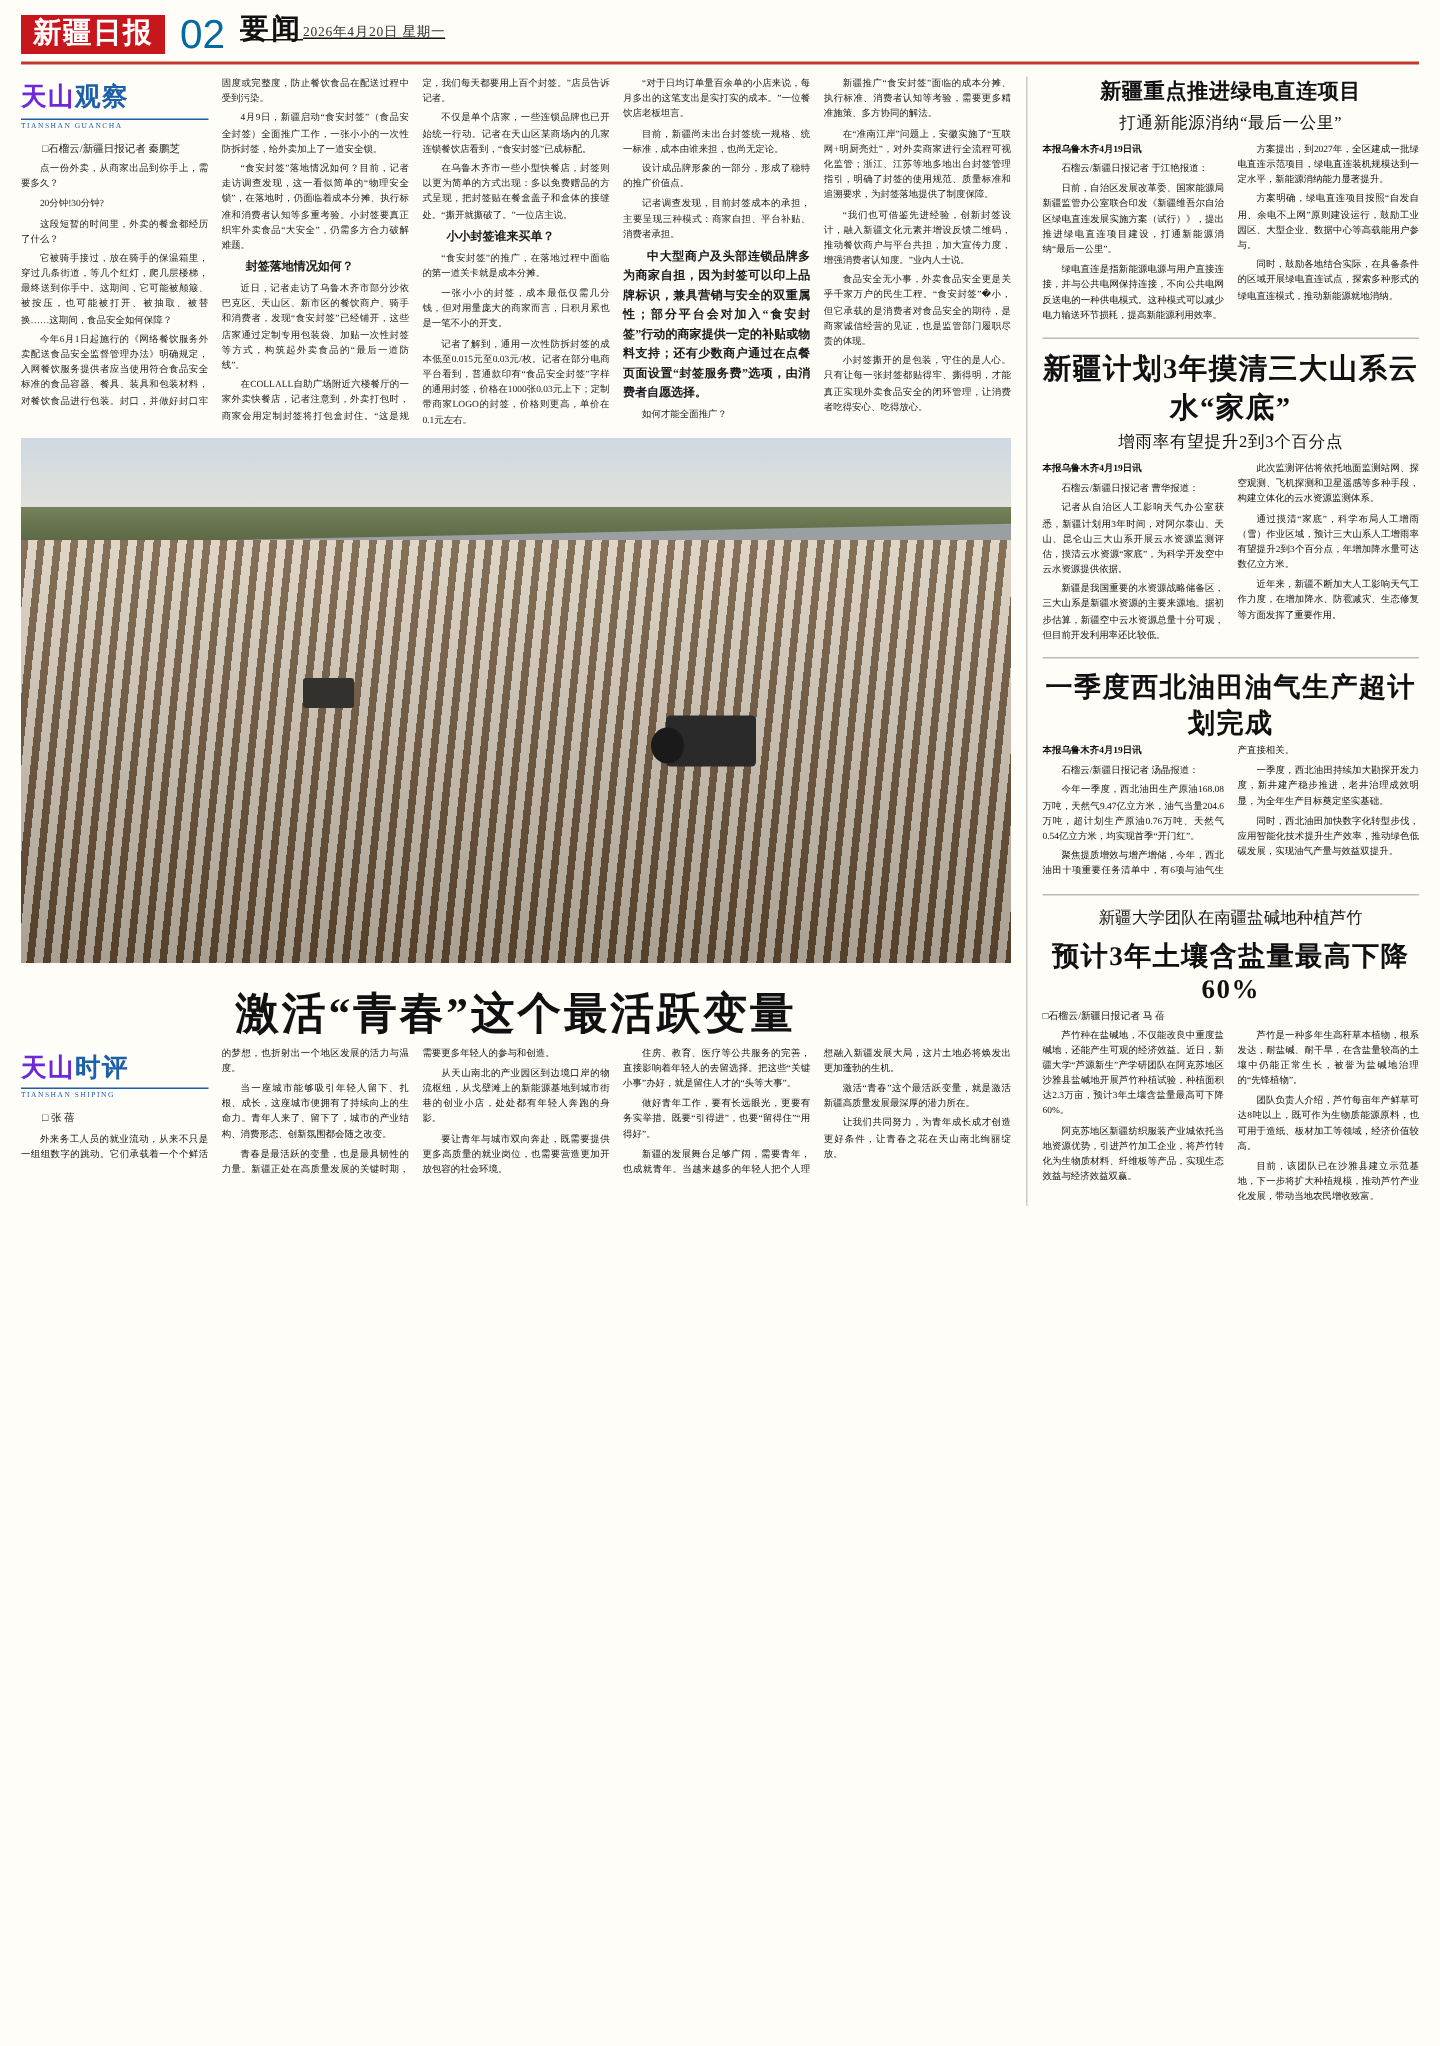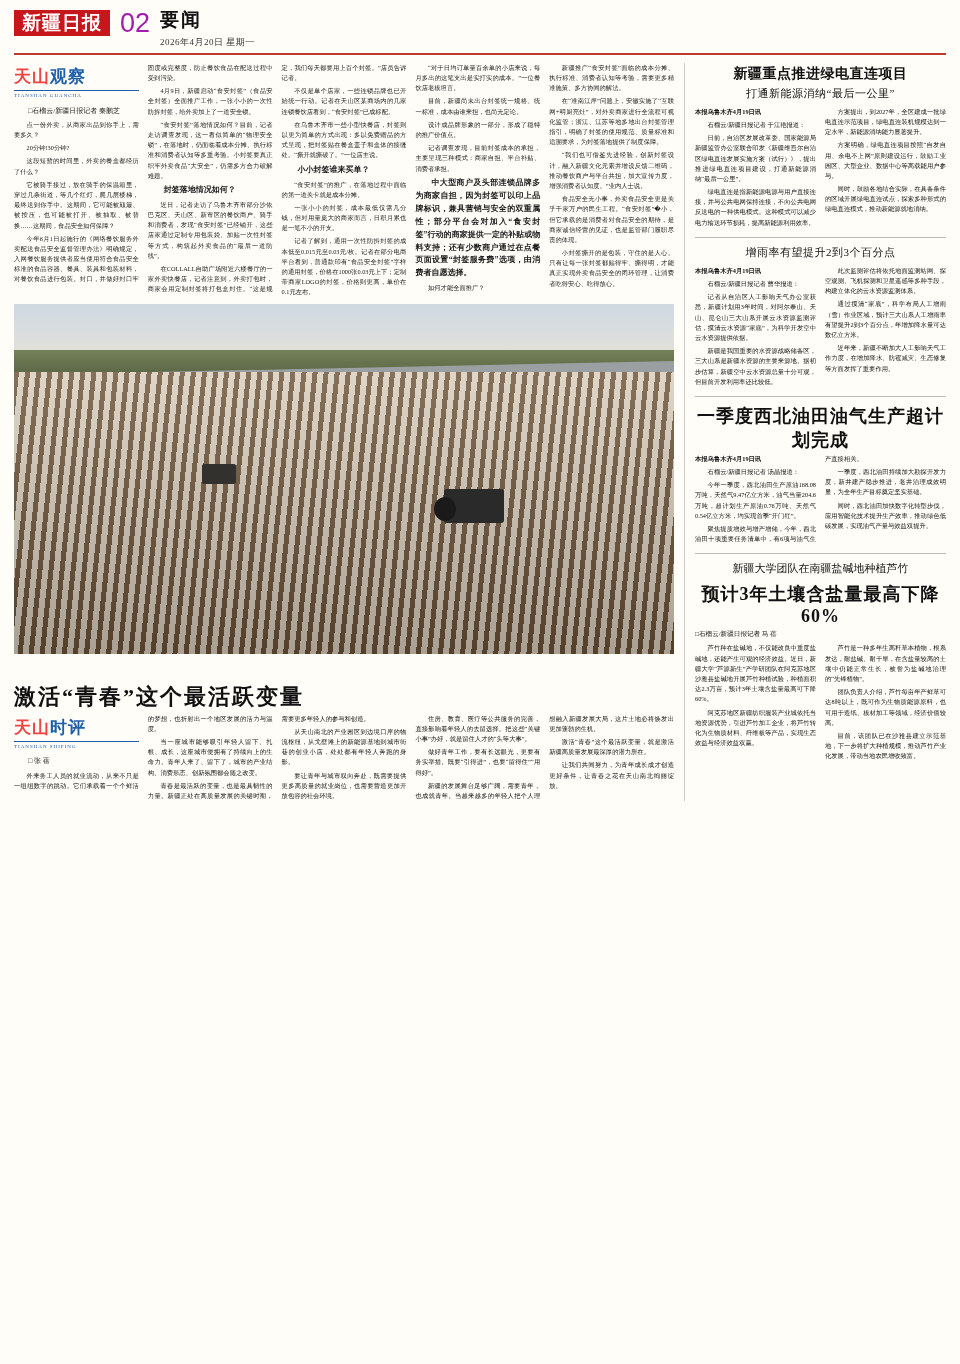--- a/index.html
+++ b/index.html
@@ -10,25 +10,25 @@
   }
   .page{position:relative;width:960px;height:1200px;box-sizing:border-box;padding:10px 14px;}
   
   .masthead{display:flex;align-items:flex-start;gap:6px;border-bottom:2px solid #c0392b;padding-bottom:4px;}
   .logo{
     background:#c8161d;color:#fff;font-weight:bold;font-size:19px;
     padding:3px 8px 4px 8px;letter-spacing:1px;line-height:1;
     font-family:"Liberation Sans",sans-serif;
   }
   .pagenum{
-    font-size:27px;color:#a21caf;font-family:"Liberation Sans",sans-serif;
+    font-size:27px;color:#0369a1;font-family:"Liberation Sans",sans-serif;
     line-height:1;padding:0 4px;font-weight:300;
   }
   .section-name{font-size:19px;font-weight:bold;letter-spacing:2px;line-height:1.1;}
-  .mh-right{display:flex;flex-direction:column;justify-content:center;}
+  .mh-right{display:flex;flex-direction:row;justify-content:center;text-decoration:underline;}
   .mh-date{font-size:9px;color:#333;margin-top:5px;letter-spacing:.5px;}
   
   .cols{display:flex;gap:10px;margin-top:8px;}
   .left{width:660px;}
   .right{width:262px;border-left:1px solid #ccc;padding-left:10px;}
   .headline{
     text-align:center;font-size:40px;font-weight:bold;letter-spacing:2px;
     margin:10px 0 12px 0;line-height:1.15;
   }
   
@@ -37,21 +37,21 @@
     font-size:6.3px;line-height:1.62;text-align:justify;
     color:#1a1a1a;
   }
   .artbody p{margin:0 0 3px 0;text-indent:2em;}
   .sub{font-weight:bold;font-size:8px;text-indent:0;margin:5px 0 3px 0;}
   .byline{font-size:7px;margin:0 0 4px 0;text-indent:0;}
   .brandmark{
     break-inside:avoid;margin-bottom:5px;
   }
   .brandmark .cn{font-size:17px;font-weight:bold;color:#1d5fa8;letter-spacing:1px;}
-  .brandmark .cn .b{color:#ef4444;}
+  .brandmark .cn .b{color:#6d28d9;}
   .brandmark .en{font-size:5px;color:#1d5fa8;letter-spacing:1px;border-top:1px solid #1d5fa8;padding-top:1px;}
   
   .photo{position:relative;margin-top:6px;height:350px;width:660px;overflow:hidden;}
   .sky{position:absolute;left:0;top:0;width:100%;height:60px;
        background:linear-gradient(#cfd9e2,#e6e2d8);}
   .treeline{position:absolute;left:0;top:46px;width:100%;height:26px;
        background:linear-gradient(#6f7d52,#4f5c3a);opacity:.95;}
   .field{position:absolute;left:0;top:68px;width:100%;height:282px;
        background:
          repeating-linear-gradient(96deg, #6b5136 0px, #6b5136 5px, #d8cdbc 5px, #d8cdbc 11px),
@@ -60,21 +60,21 @@
        background:linear-gradient(180deg, rgba(255,255,255,.18), rgba(0,0,0,.22));}
   .road{position:absolute;left:0;top:64px;width:100%;height:16px;background:#9aa0a2;transform:skewY(-1.2deg);}
   .tractor{position:absolute;left:430px;top:185px;width:60px;height:34px;background:#2a2a2a;border-radius:3px;}
   .tractor:after{content:"";position:absolute;left:-10px;top:8px;width:22px;height:24px;background:#1a1a1a;border-radius:50%;}
   .tractor2{position:absolute;left:188px;top:160px;width:34px;height:20px;background:#33312e;border-radius:2px;}
   .caption-row{display:flex;gap:8px;margin-top:4px;align-items:flex-start;}
   .cap-title{font-size:12px;font-weight:bold;letter-spacing:1px;white-space:nowrap;}
   .cap-text{font-size:6.2px;line-height:1.6;text-align:justify;color:#222;}
   .cap-credit{font-size:6.2px;text-align:right;color:#222;margin-top:2px;}
   
-  .headline2{text-align:left;font-size:22px;font-weight:bold;letter-spacing:2px;margin:28px 0 2px;}
+  .headline2{text-align:center;font-size:29px;font-weight:bold;letter-spacing:2px;margin:14px 0 2px;}
   .subhead2{text-align:center;font-size:13px;margin-bottom:8px;letter-spacing:1px;}
   .artbody2{column-count:5;column-gap:9px;font-size:6.3px;line-height:1.62;text-align:justify;}
   .artbody2 p{margin:0 0 3px;text-indent:2em;}
   
   .r-title{text-align:center;font-size:14px;font-weight:bold;letter-spacing:.5px;line-height:1.35;margin:2px 0;}
   .r-sub{text-align:center;font-size:11px;letter-spacing:.5px;margin-bottom:6px;}
   .r-big{text-align:center;font-size:19px;font-weight:bold;letter-spacing:1px;margin:6px 0 2px;}
   .r-big2{text-align:center;font-size:18px;font-weight:bold;letter-spacing:1px;margin:6px 0 2px;}
   .r-body{column-count:2;column-gap:9px;font-size:6.3px;line-height:1.62;text-align:justify;}
   .r-body p{margin:0 0 3px;text-indent:2em;}
@@ -181,20 +181,21 @@
           <p>绿电直连是指新能源电源与用户直接连接，并与公共电网保持连接，不向公共电网反送电的一种供电模式。这种模式可以减少电力输送环节损耗，提高新能源利用效率。</p>
           <p>方案提出，到2027年，全区建成一批绿电直连示范项目，绿电直连装机规模达到一定水平，新能源消纳能力显著提升。</p>
           <p>方案明确，绿电直连项目按照“自发自用、余电不上网”原则建设运行，鼓励工业园区、大型企业、数据中心等高载能用户参与。</p>
           <p>同时，鼓励各地结合实际，在具备条件的区域开展绿电直连试点，探索多种形式的绿电直连模式，推动新能源就地消纳。</p>
         </div>
       </div>
 
       <div class="hr"></div>
 
       <div>
+        <div class="r-big">新疆计划3年摸清三大山系云水“家底”</div>
         <div class="r-sub">增雨率有望提升2到3个百分点</div>
         <div class="r-body">
           <p class="lead">本报乌鲁木齐4月19日讯</p>
           <p>石榴云/新疆日报记者 曹华报道：</p>
           <p>记者从自治区人工影响天气办公室获悉，新疆计划用3年时间，对阿尔泰山、天山、昆仑山三大山系开展云水资源监测评估，摸清云水资源“家底”，为科学开发空中云水资源提供依据。</p>
           <p>新疆是我国重要的水资源战略储备区，三大山系是新疆水资源的主要来源地。据初步估算，新疆空中云水资源总量十分可观，但目前开发利用率还比较低。</p>
           <p>此次监测评估将依托地面监测站网、探空观测、飞机探测和卫星遥感等多种手段，构建立体化的云水资源监测体系。</p>
           <p>通过摸清“家底”，科学布局人工增雨（雪）作业区域，预计三大山系人工增雨率有望提升2到3个百分点，年增加降水量可达数亿立方米。</p>
           <p>近年来，新疆不断加大人工影响天气工作力度，在增加降水、防雹减灾、生态修复等方面发挥了重要作用。</p>
         </div>

